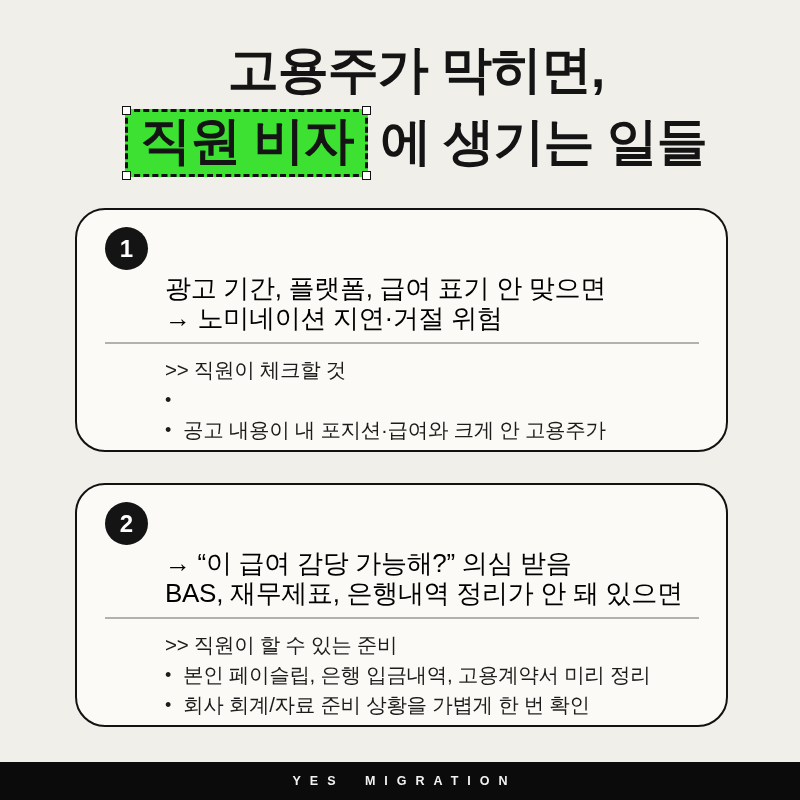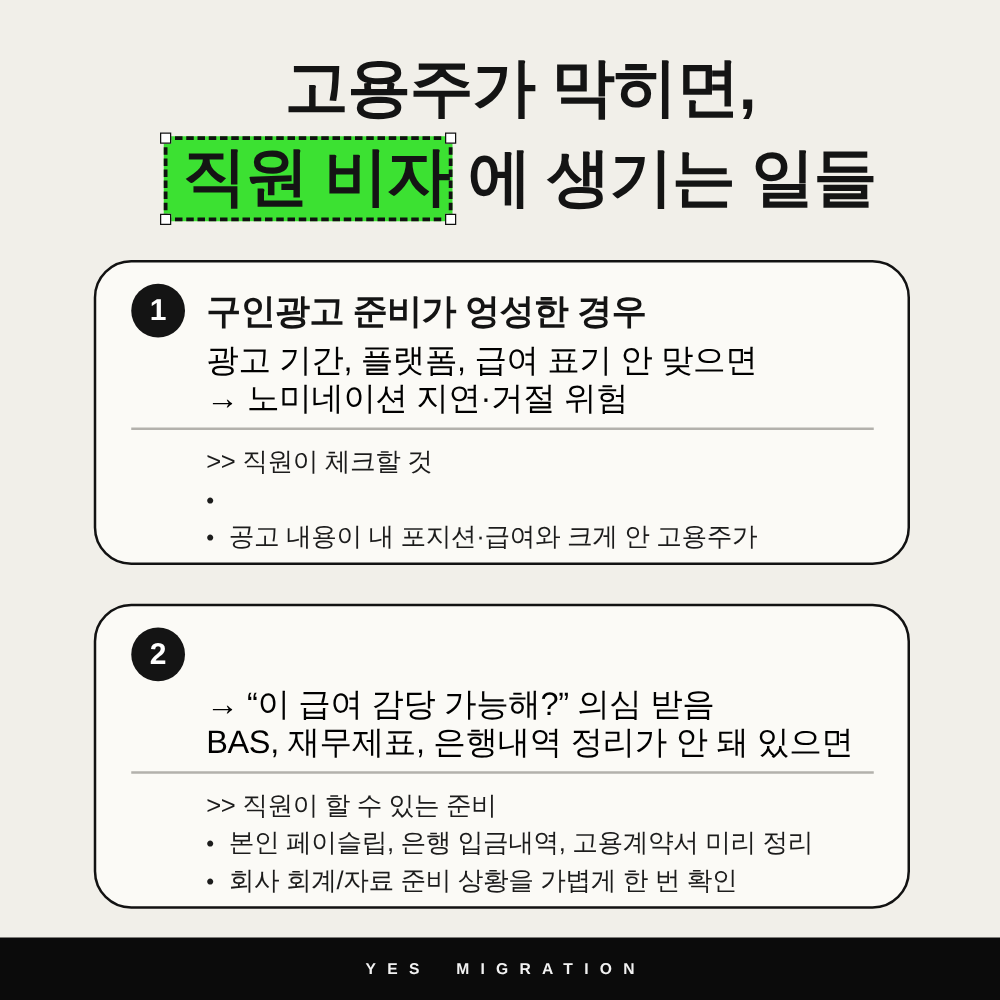--- a/index.html
+++ b/index.html
@@ -18,21 +18,21 @@
     line-height: 60px; color: #141414;
   }
   .title-line2 {
     margin-top: 8px; display: flex; justify-content: center; align-items: center;
     font-size: 51px; font-weight: 800; letter-spacing: -1px; color: #141414;
   }
   .hl-box {
     position: relative; display: inline-block;
     background: #3ce132;
     border: 3px dashed #111;
-    padding: 2px 0 6px 12px;
+    padding: 2px 12px 6px 12px;
     line-height: 54px;
   }
   .handle {
     position: absolute; width: 9px; height: 9px;
     background: #fff; border: 1.5px solid #111;
   }
   .handle.tl { left: -6px; top: -6px; }
   .handle.tr { right: -6px; top: -6px; }
   .handle.bl { left: -6px; bottom: -6px; }
   .handle.br { right: -6px; bottom: -6px; }
@@ -64,21 +64,21 @@
 
   .divider { height: 2px; background: #b3b1ac; margin: 9px 27px 0 28px; }
 
   .check-block { margin: 11px 26px 0 88px; font-size: 20.5px; font-weight: 500; line-height: 30px; letter-spacing: -0.3px; color: #1c1c1c; }
   .check-title { font-weight: 500; }
   .check-item { display: flex; }
   .bullet { width: 18px; flex: 0 0 18px; font-size: 18px; }
 
   
   .footer-bar {
-    position: absolute; left: 0; bottom: 0; width: 800px; height: 50px;
+    position: absolute; left: 0; bottom: 0; width: 800px; height: 38px;
     background: #0b0b0b;
     display: flex; align-items: center; justify-content: center;
   }
   .brand {
     color: #f2f2f2; font-size: 12.5px; font-weight: 700;
     letter-spacing: 9px; padding-left: 9px; word-spacing: 8px;
   }
 </style>
 </head>
 <body style="background: rgb(241, 239, 233);">
@@ -93,21 +93,20 @@
       <span class="handle bl"></span>
       <span class="handle br"></span>
     </span>
     <span class="after-hl">에 생기는 일들</span>
   </div>
 </div>
 
 <div class="card card-1">
   <div class="card-head">
     <div class="badge">1</div>
-    <div class="card-heading">구인광고 준비가 엉성한 경우</div>
   </div>
   <div class="card-body">
     <div>광고 기간, 플랫폼, 급여 표기 안 맞으면</div>
     <div>→ 노미네이션 지연·거절 위험</div>
   </div>
   <div class="divider"></div>
   <div class="check-block">
     <div class="check-title">&gt;&gt; 직원이 체크할 것</div>
     <div class="check-item">
       <span class="bullet">•</span>

